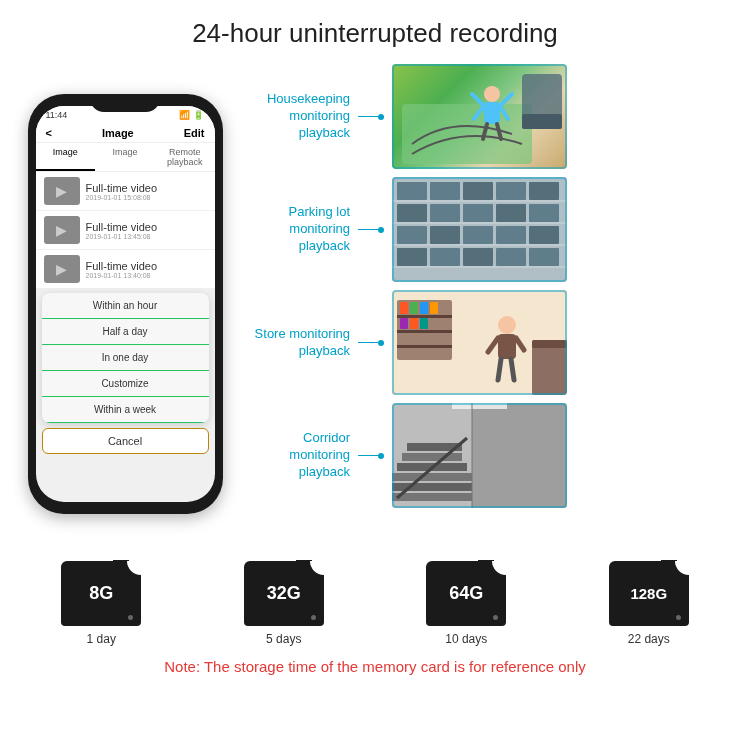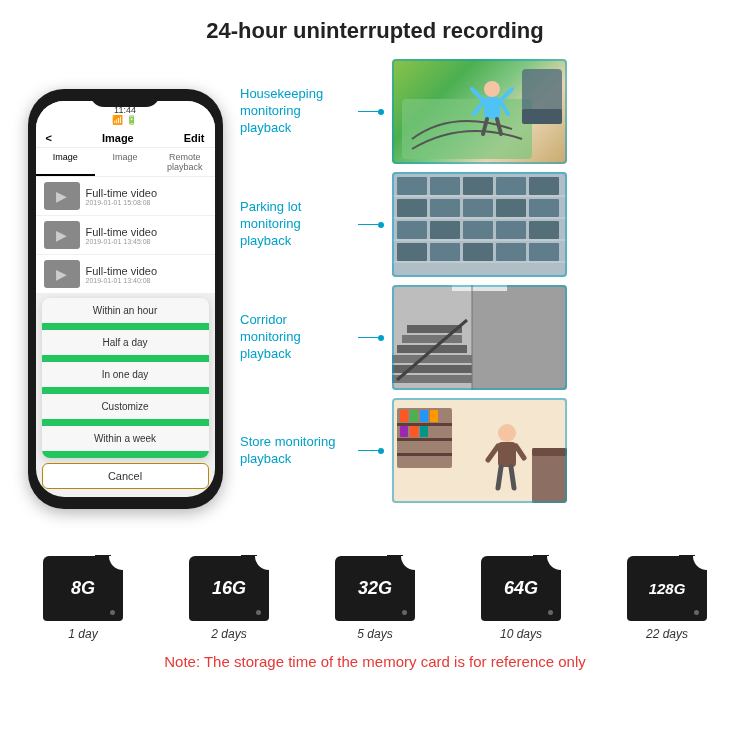--- a/index.html
+++ b/index.html
@@ -8,22 +8,22 @@
       height: 750px;
       background: #fff;
       font-family: Arial, sans-serif;
       overflow: hidden;
     }
 
     
     .header {
       text-align: center;
       padding: 18px 10px 10px;
-      font-size: 22px;
-      font-weight: bold;
+      font-size: 26px;
+      font-weight: normal;
       color: #222;
     }
 
     
     .main-content {
       display: flex;
       flex-direction: row;
       padding: 0 20px;
       gap: 10px;
       height: 490px;
@@ -70,21 +70,20 @@
     }
 
     .phone-status-bar {
       background: #fff;
       display: flex;
       justify-content: space-between;
       align-items: center;
       padding: 4px 10px;
       font-size: 9px;
       color: #333;
-      flex-direction: column;
     }
 
     .phone-title-bar {
       background: #fff;
       display: flex;
       justify-content: space-between;
       align-items: center;
       padding: 3px 10px;
       border-bottom: 1px solid #eee;
       font-size: 11px;
@@ -151,41 +150,42 @@
       margin: 4px 6px;
       overflow: hidden;
       box-shadow: 0 2px 8px rgba(0,0,0,0.15);
     }
 
     .phone-dropdown-item {
       padding: 7px 10px;
       font-size: 10px;
       color: #333;
       text-align: center;
-      border-bottom: 7px solid #22c55e;
+      border-bottom: 1px solid #22c55e;
     }
 
     .phone-dropdown-cancel {
       background: #fff;
       border: 1.5px solid #b8860b;
       border-radius: 6px;
       margin: 5px 6px 4px;
       padding: 6px;
       font-size: 11px;
       color: #333;
       text-align: center;
     }
 
     
     .monitoring-section {
       flex: 1;
       display: flex;
       flex-direction: column;
       gap: 8px;
       padding: 5px 0;
+      text-align: right;
     }
 
     .monitoring-item {
       display: flex;
       align-items: center;
       gap: 8px;
     }
 
     .monitoring-label {
       font-size: 13px;
@@ -249,21 +249,20 @@
       display: flex;
       justify-content: space-around;
       margin-bottom: 8px;
     }
 
     .storage-card {
       display: flex;
       flex-direction: column;
       align-items: center;
       gap: 6px;
-      font-style: italic;
     }
 
     .sd-card {
       width: 80px;
       height: 65px;
       background: #1a1a1a;
       border-radius: 6px 6px 4px 4px;
       position: relative;
       display: flex;
       align-items: center;
@@ -468,50 +467,20 @@
 
           <line x1="0" y1="24" x2="175" y2="24" stroke="#fff" stroke-width="1" opacity="0.4"></line>
           <line x1="0" y1="46" x2="175" y2="46" stroke="#fff" stroke-width="1" opacity="0.4"></line>
           <line x1="0" y1="68" x2="175" y2="68" stroke="#fff" stroke-width="1" opacity="0.4"></line>
           <line x1="0" y1="90" x2="175" y2="90" stroke="#fff" stroke-width="1" opacity="0.4"></line>
         </svg>
       </div>
     </div>
 
     <div class="monitoring-item">
-      <div class="monitoring-label">Corridor monitoring playback</div>
-      <div class="connector">
-        <div class="connector-line"></div>
-        <div class="connector-dot"></div>
-      </div>
-      <div class="monitoring-img img-corridor">
-        <svg width="100%" height="100%" viewBox="0 0 175 105" style="position:absolute;top:0;left:0">
-
-          <rect x="0" y="0" width="175" height="105" fill="#e0e0e0"></rect>
-
-          <rect x="0" y="0" width="80" height="105" fill="#bdbdbd"></rect>
-          <rect x="80" y="0" width="95" height="105" fill="#9e9e9e"></rect>
-
-          <rect x="0" y="70" width="80" height="8" fill="#757575"></rect>
-          <rect x="0" y="80" width="80" height="8" fill="#616161"></rect>
-          <rect x="0" y="90" width="80" height="8" fill="#757575"></rect>
-          <rect x="5" y="60" width="70" height="8" fill="#616161"></rect>
-          <rect x="10" y="50" width="60" height="8" fill="#757575"></rect>
-          <rect x="15" y="40" width="55" height="8" fill="#616161"></rect>
-
-          <line x1="75" y1="35" x2="5" y2="95" stroke="#424242" stroke-width="3"></line>
-
-          <rect x="60" y="0" width="55" height="6" fill="#f5f5f5" opacity="0.8"></rect>
-
-          <line x1="80" y1="0" x2="80" y2="105" stroke="#757575" stroke-width="1"></line>
-        </svg>
-      </div>
-    </div>
-
-    <div class="monitoring-item">
       <div class="monitoring-label">Store monitoring playback</div>
       <div class="connector">
         <div class="connector-line"></div>
         <div class="connector-dot"></div>
       </div>
       <div class="monitoring-img img-store">
         <svg width="100%" height="100%" viewBox="0 0 175 105" style="position:absolute;top:0;left:0">
 
           <rect x="0" y="0" width="175" height="105" fill="#f5e6d0"></rect>
 
@@ -533,43 +502,65 @@
           <line x1="106" y1="48" x2="96" y2="62" stroke="#795548" stroke-width="5" stroke-linecap="round"></line>
           <line x1="124" y1="48" x2="132" y2="60" stroke="#795548" stroke-width="5" stroke-linecap="round"></line>
           <line x1="109" y1="69" x2="106" y2="90" stroke="#555" stroke-width="5" stroke-linecap="round"></line>
           <line x1="119" y1="69" x2="122" y2="90" stroke="#555" stroke-width="5" stroke-linecap="round"></line>
 
           <rect x="140" y="50" width="35" height="55" rx="2" fill="#8d6e63"></rect>
           <rect x="140" y="50" width="35" height="8" rx="2" fill="#6d4c41"></rect>
         </svg>
       </div>
     </div>
+
+    <div class="monitoring-item">
+      <div class="monitoring-label">Corridor monitoring playback</div>
+      <div class="connector">
+        <div class="connector-line"></div>
+        <div class="connector-dot"></div>
+      </div>
+      <div class="monitoring-img img-corridor">
+        <svg width="100%" height="100%" viewBox="0 0 175 105" style="position:absolute;top:0;left:0">
+
+          <rect x="0" y="0" width="175" height="105" fill="#e0e0e0"></rect>
+
+          <rect x="0" y="0" width="80" height="105" fill="#bdbdbd"></rect>
+          <rect x="80" y="0" width="95" height="105" fill="#9e9e9e"></rect>
+
+          <rect x="0" y="70" width="80" height="8" fill="#757575"></rect>
+          <rect x="0" y="80" width="80" height="8" fill="#616161"></rect>
+          <rect x="0" y="90" width="80" height="8" fill="#757575"></rect>
+          <rect x="5" y="60" width="70" height="8" fill="#616161"></rect>
+          <rect x="10" y="50" width="60" height="8" fill="#757575"></rect>
+          <rect x="15" y="40" width="55" height="8" fill="#616161"></rect>
+
+          <line x1="75" y1="35" x2="5" y2="95" stroke="#424242" stroke-width="3"></line>
+
+          <rect x="60" y="0" width="55" height="6" fill="#f5f5f5" opacity="0.8"></rect>
+
+          <line x1="80" y1="0" x2="80" y2="105" stroke="#757575" stroke-width="1"></line>
+        </svg>
+      </div>
+    </div>
   </div>
 </div>
 
 <div class="storage-section">
   <div class="storage-cards">
 
     <div class="storage-card">
       <div class="sd-card">
         <div class="notch-cut"></div>
         <span>8G</span>
         <div class="dot"></div>
       </div>
       <div class="card-days">1 day</div>
     </div>
 
-    <div class="storage-card">
-      <div class="sd-card">
-        <div class="notch-cut"></div>
-        <span>16G</span>
-        <div class="dot"></div>
-      </div>
-      <div class="card-days">2 days</div>
-    </div>
 
     <div class="storage-card">
       <div class="sd-card">
         <div class="notch-cut"></div>
         <span>32G</span>
         <div class="dot"></div>
       </div>
       <div class="card-days">5 days</div>
     </div>
 

